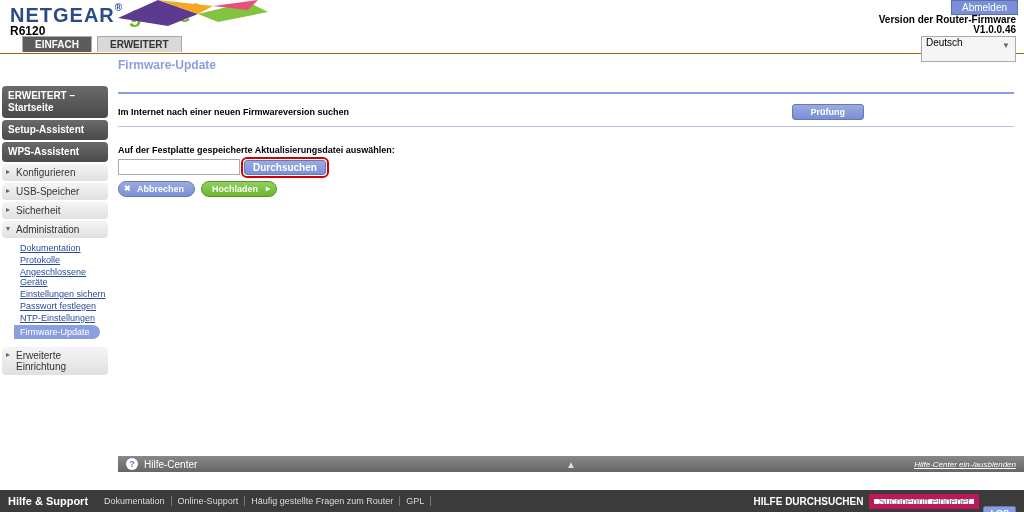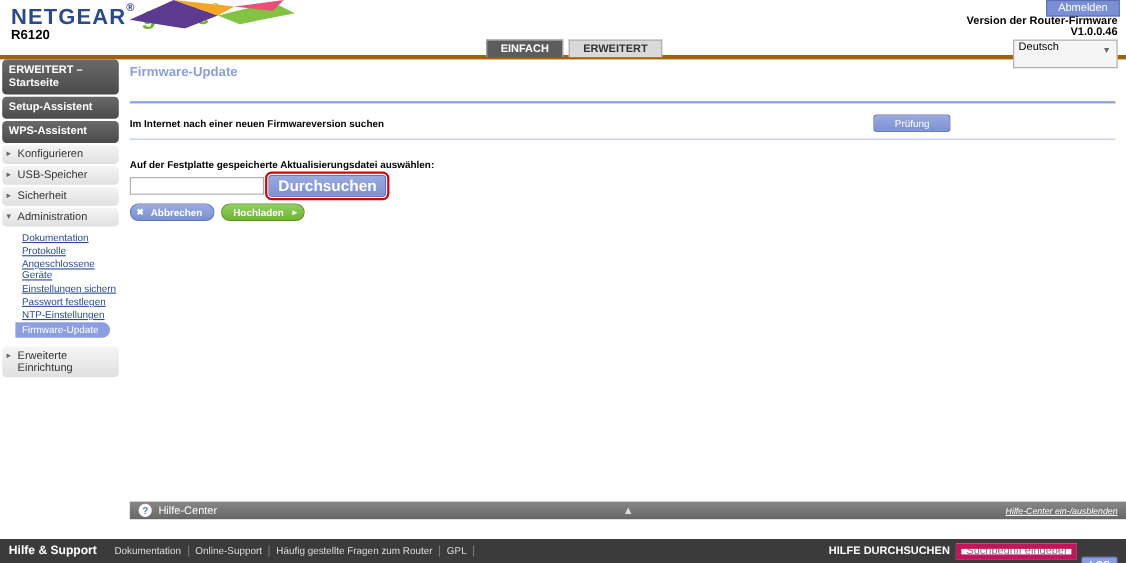--- a/index.html
+++ b/index.html
@@ -10,49 +10,49 @@
   .logo .net { color: #2b4a8b; }
   .logo .gear { color: #2b4a8b; }
   .logo .reg { font-size: 10px; vertical-align: top; color: #2b4a8b; }
   .logo .genie { color: #6fb52c; font-style: italic; font-weight: bold; font-size: 22px; }
   .swoosh { position: absolute; left: 118px; top: 0px; width: 180px; height: 26px; }
   .model { position: absolute; left: 10px; top: 24px; font-size: 12px; font-weight: bold; color: #000; }
   .logout-btn { position: absolute; right: 6px; top: 0px; background: #7b8fd6; color: #fff; font-size: 10px; padding: 1px 10px; border: 1px solid #5a6fb0; cursor: pointer; }
   .version-label { position: absolute; right: 8px; top: 14px; font-size: 10px; font-weight: bold; text-align: right; }
   .version-num { position: absolute; right: 8px; top: 24px; font-size: 10px; font-weight: bold; }
 
-  .tabbar { position: absolute; top: 36px; left: 0; right: 0; height: 18px; background: #fff; border-bottom: 4px solid #a16207; padding-left: 22px; text-align: center; }
+  .tabbar { position: absolute; top: 36px; left: 0; right: 0; height: 18px; background: #fff; border-bottom: 1px solid #a16207; padding-left: 22px; }
   .tab { display: inline-block; padding: 2px 12px; font-size: 10px; font-weight: bold; color: #333; background: #d9d9d9; border: 1px solid #aaa; border-bottom: none; cursor: pointer; margin-right: 2px; }
   .tab.active { background: #5c5c5c; color: #fff; }
   .lang-select { position: absolute; right: 8px; top: 36px; width: 95px; height: 26px; font-size: 10px; border: 1px solid #aaa; background: #f5f5f5; padding: 0 4px; }
   .lang-select::after { content: ''; }
   .lang-arrow { position:absolute; right:14px; top:41px; font-size:8px; color:#666; pointer-events:none;}
 
   .body-area { position: absolute; top: 54px; left: 0; right: 0; bottom: 40px; display: flex; }
 
-  .sidebar { width: 110px; padding: 0 2px; }
+  .sidebar { width: 110px; padding: 0 2px; margin-top: 32px; }
   .side-item { background: linear-gradient(#6a6a6a,#4a4a4a); color: #fff; font-size: 10px; font-weight: bold; padding: 4px 6px; border-radius: 4px; margin-bottom: 2px; cursor: pointer; line-height: 12px; }
   .side-sub { background: linear-gradient(#f5f5f5,#e0e0e0); color: #333; font-size: 10px; padding: 3px 6px 3px 14px; border-radius: 4px; margin-bottom: 2px; cursor: pointer; position: relative; }
   .side-sub::before { content: '▸'; position: absolute; left: 4px; font-size: 8px; color: #666; }
   .side-sub.open::before { content: '▾'; }
   .admin-links { padding: 3px 0 6px 18px; }
   .admin-links a { display: block; font-size: 9px; color: #2a4b9b; text-decoration: underline; margin-bottom: 2px; cursor: pointer; }
   .admin-links .active-link { background: #8b9ee0; color: #fff; text-decoration: none; padding: 2px 6px; margin-left: -6px; border-radius: 0 10px 10px 0; width: 86px; }
 
   .content { flex: 1; padding: 4px 10px 0 8px; position: relative; }
   .page-title { color: #8b9ee0; font-size: 12px; font-weight: bold; margin-bottom: 20px; }
   .hr { border: none; border-top: 2px solid #8b9ee0; margin: 6px 0 10px 0; }
   .hr-thin { border: none; border-top: 1px solid #b8c4e8; margin: 6px 0 18px 0; }
   .row1 { display: flex; align-items: center; }
   .row1-text { flex: 1; font-size: 9px; font-weight: bold; }
-  .btn-purple { background: linear-gradient(#9aabdf,#7b8fd6); color: #fff; font-size: 9px; font-weight: normal; padding: 2px 18px; border: 1px solid #6577b8; border-radius: 3px; cursor: pointer; margin-right: 150px;}
+  .btn-purple { background: linear-gradient(#9aabdf,#7b8fd6); color: #fff; font-size: 9px; font-weight: bold; padding: 2px 18px; border: 1px solid #6577b8; border-radius: 3px; cursor: pointer; margin-right: 150px;}
   .label2 { font-size: 9px; font-weight: bold; margin-bottom: 4px; }
   .file-row { display: flex; align-items: center; gap: 4px; margin-bottom: 6px; }
   .file-input { width: 122px; height: 16px; border: 1px solid #aaa; font-size: 10px; padding: 0 2px; }
-  .browse-btn { background: linear-gradient(#9aabdf,#7b8fd6); color: #fff; font-size: 14px; font-weight: bold; padding: 1px 8px; border: 1px solid #6577b8; border-radius: 3px; cursor: pointer; outline: 2px solid #d40000; outline-offset: 1px; }
+  .browse-btn { background: linear-gradient(#9aabdf,#7b8fd6); color: #fff; font-size: 10px; font-weight: bold; padding: 1px 8px; border: 1px solid #6577b8; border-radius: 3px; cursor: pointer; outline: 2px solid #d40000; outline-offset: 1px; }
   .action-row { display: flex; gap: 6px; }
   .btn-cancel { background: linear-gradient(#9aabdf,#7b8fd6); color: #fff; font-size: 9px; font-weight: bold; padding: 2px 10px 2px 18px; border: 1px solid #6577b8; border-radius: 9px; cursor: pointer; position: relative; }
   .btn-cancel::before { content: '✖'; position: absolute; left: 5px; top: 2px; font-size: 8px; }
   .btn-upload { background: linear-gradient(#8cd160,#6fb52c); color: #fff; font-size: 9px; font-weight: bold; padding: 2px 18px 2px 10px; border: 1px solid #5a9423; border-radius: 9px; cursor: pointer; position: relative; }
   .btn-upload::after { content: '▸'; position: absolute; right: 6px; top: 2px; font-size: 8px; }
 
   .helpcenter { position: absolute; left: 118px; right: 0; bottom: 40px; height: 16px; background: linear-gradient(#888,#666); color: #fff; font-size: 10px; display: flex; align-items: center; padding: 0 8px; }
   .helpcenter .qicon { display:inline-block; width:12px; height:12px; border-radius:50%; background:#fff; color:#5b7bc9; font-weight:bold; text-align:center; line-height:12px; font-size:9px; margin-right:6px;}
   .helpcenter .hc-toggle { margin-left: auto; font-size: 8px; font-style: italic; text-decoration: underline; cursor: pointer; }
   .helpcenter .arrow-up { position:absolute; left:50%; transform:translateX(-50%); bottom:2px; color:#ddd; font-size:10px;}

